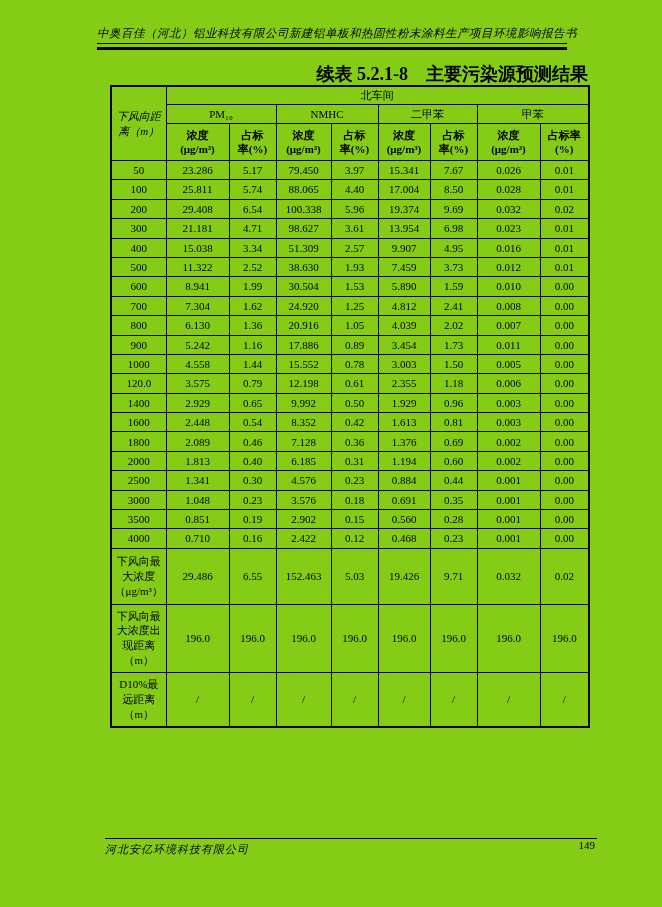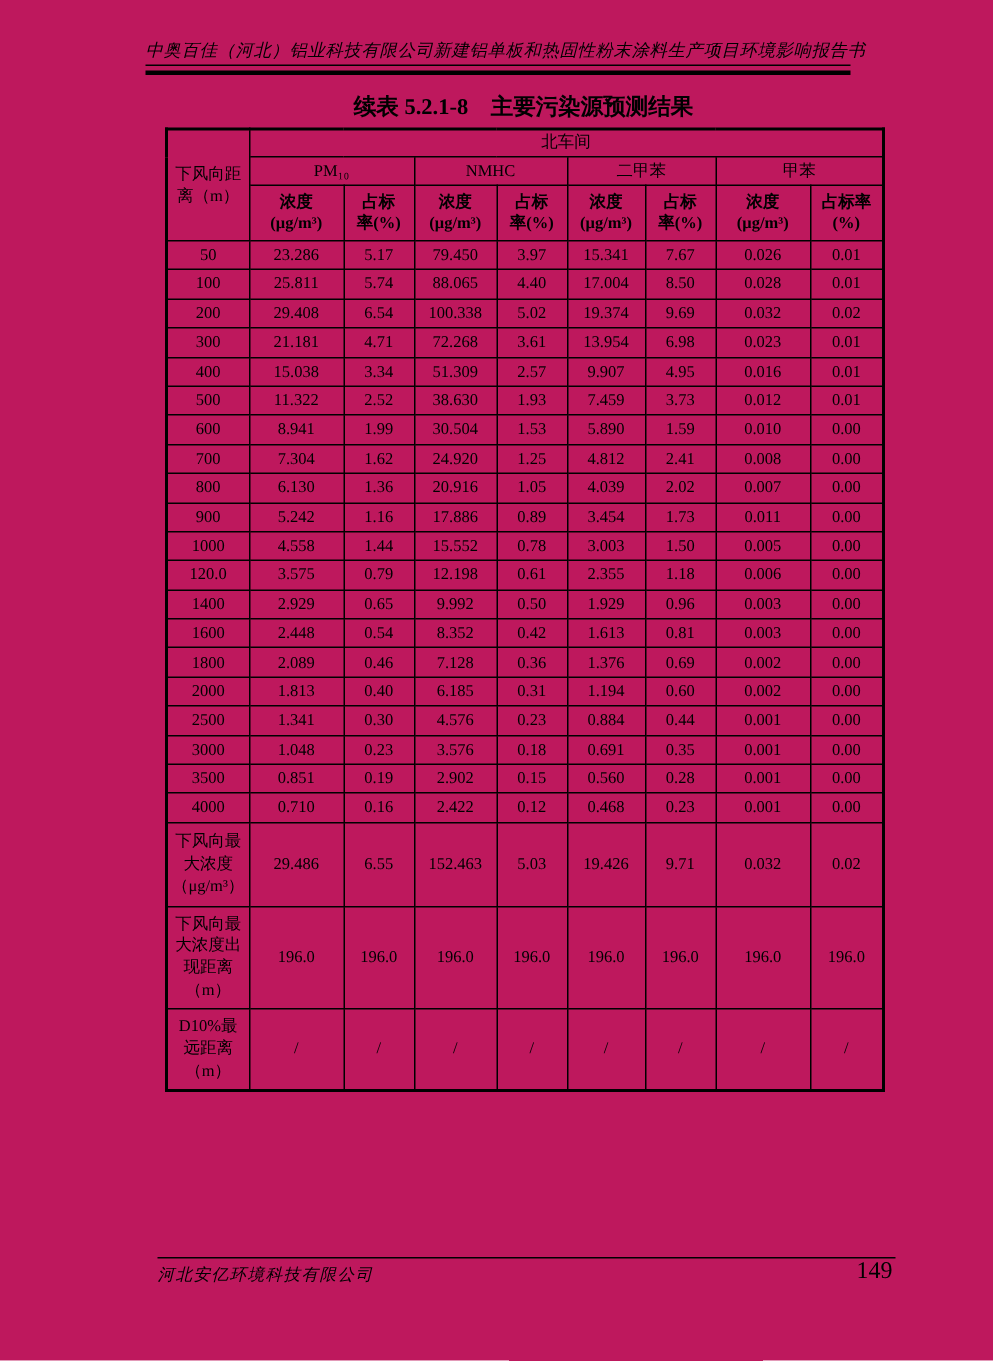--- a/index.html
+++ b/index.html
@@ -10,21 +10,21 @@
     height: 907px;
     font-family: "Liberation Serif", "DejaVu Serif", serif;
     color: #000;
     position: relative;
     overflow: hidden;
   }
   .page {
     position: relative;
     width: 662px;
     height: 907px;
-    background: #be185d;
+    background: #84cc16;
   }
   
   .doc-header {
     position: absolute;
     left: 97px;
     top: 26px;
     width: 470px;
     text-align: center;
     font-size: 11.5px;
     font-style: italic;
@@ -40,23 +40,23 @@
     border-top: 1px solid #000;
     border-bottom: 3.5px solid #000;
     box-sizing: border-box;
   }
   
   .table-title {
     position: absolute;
     left: 110px;
     top: 62px;
     width: 478px;
-    text-align: center;
+    text-align: right;
     font-weight: bold;
-    font-size: 15px;
+    font-size: 18px;
     white-space: pre;
   }
   
   table.pred {
     position: absolute;
     left: 110px;
     top: 85px;
     width: 478px;
     border-collapse: collapse;
     table-layout: fixed;
@@ -72,20 +72,21 @@
     line-height: 1.3;
     overflow: hidden;
   }
   tr.group-row th { height: 17px; }
   tr.pollutant-row th { height: 18px; }
   tr.subheader-row th { height: 36px; font-weight: bold; }
   tr.subheader-row th div { line-height: 14px; }
   td.corner {
     white-space: pre-line;
     line-height: 1.5;
+    font-style: italic;
   }
   tbody.data tr td { height: 18.4px; }
   tr.summary td { white-space: pre-line; font-family: Liberation Serif, serif; }
   tr.summary .label { line-height: 1.35; }
   tr.summary0 td { height: 55px; }
   tr.summary1 td { height: 67px; }
   tr.summary2 td { height: 53px; }
   
   .footer-rule {
     position: absolute;
@@ -102,21 +103,21 @@
     font-style: italic;
     letter-spacing: 1px;
     white-space: nowrap;
   }
   .page-number {
     position: absolute;
     left: 497px;
     top: 839px;
     width: 98px;
     text-align: right;
-    font-size: 16px;
+    font-size: 11px;
   }
 </style>
 </head>
 <body>
 
 <div class="page">
 
   <div class="doc-header">中奥百佳（河北）铝业科技有限公司新建铝单板和热固性粉末涂料生产项目环境影响报告书</div>
   <div class="header-rule"></div>
 
@@ -202,31 +203,31 @@
           <td>17.004</td>
           <td>8.50</td>
           <td>0.028</td>
           <td>0.01</td>
         </tr>
         <tr>
           <td>200</td>
           <td>29.408</td>
           <td>6.54</td>
           <td>100.338</td>
-          <td>5.02</td>
+          <td>5.96</td>
           <td>19.374</td>
           <td>9.69</td>
           <td>0.032</td>
           <td>0.02</td>
         </tr>
         <tr>
           <td>300</td>
           <td>21.181</td>
           <td>4.71</td>
-          <td>72.268</td>
+          <td>98.627</td>
           <td>3.61</td>
           <td>13.954</td>
           <td>6.98</td>
           <td>0.023</td>
           <td>0.01</td>
         </tr>
         <tr>
           <td>400</td>
           <td>15.038</td>
           <td>3.34</td>

